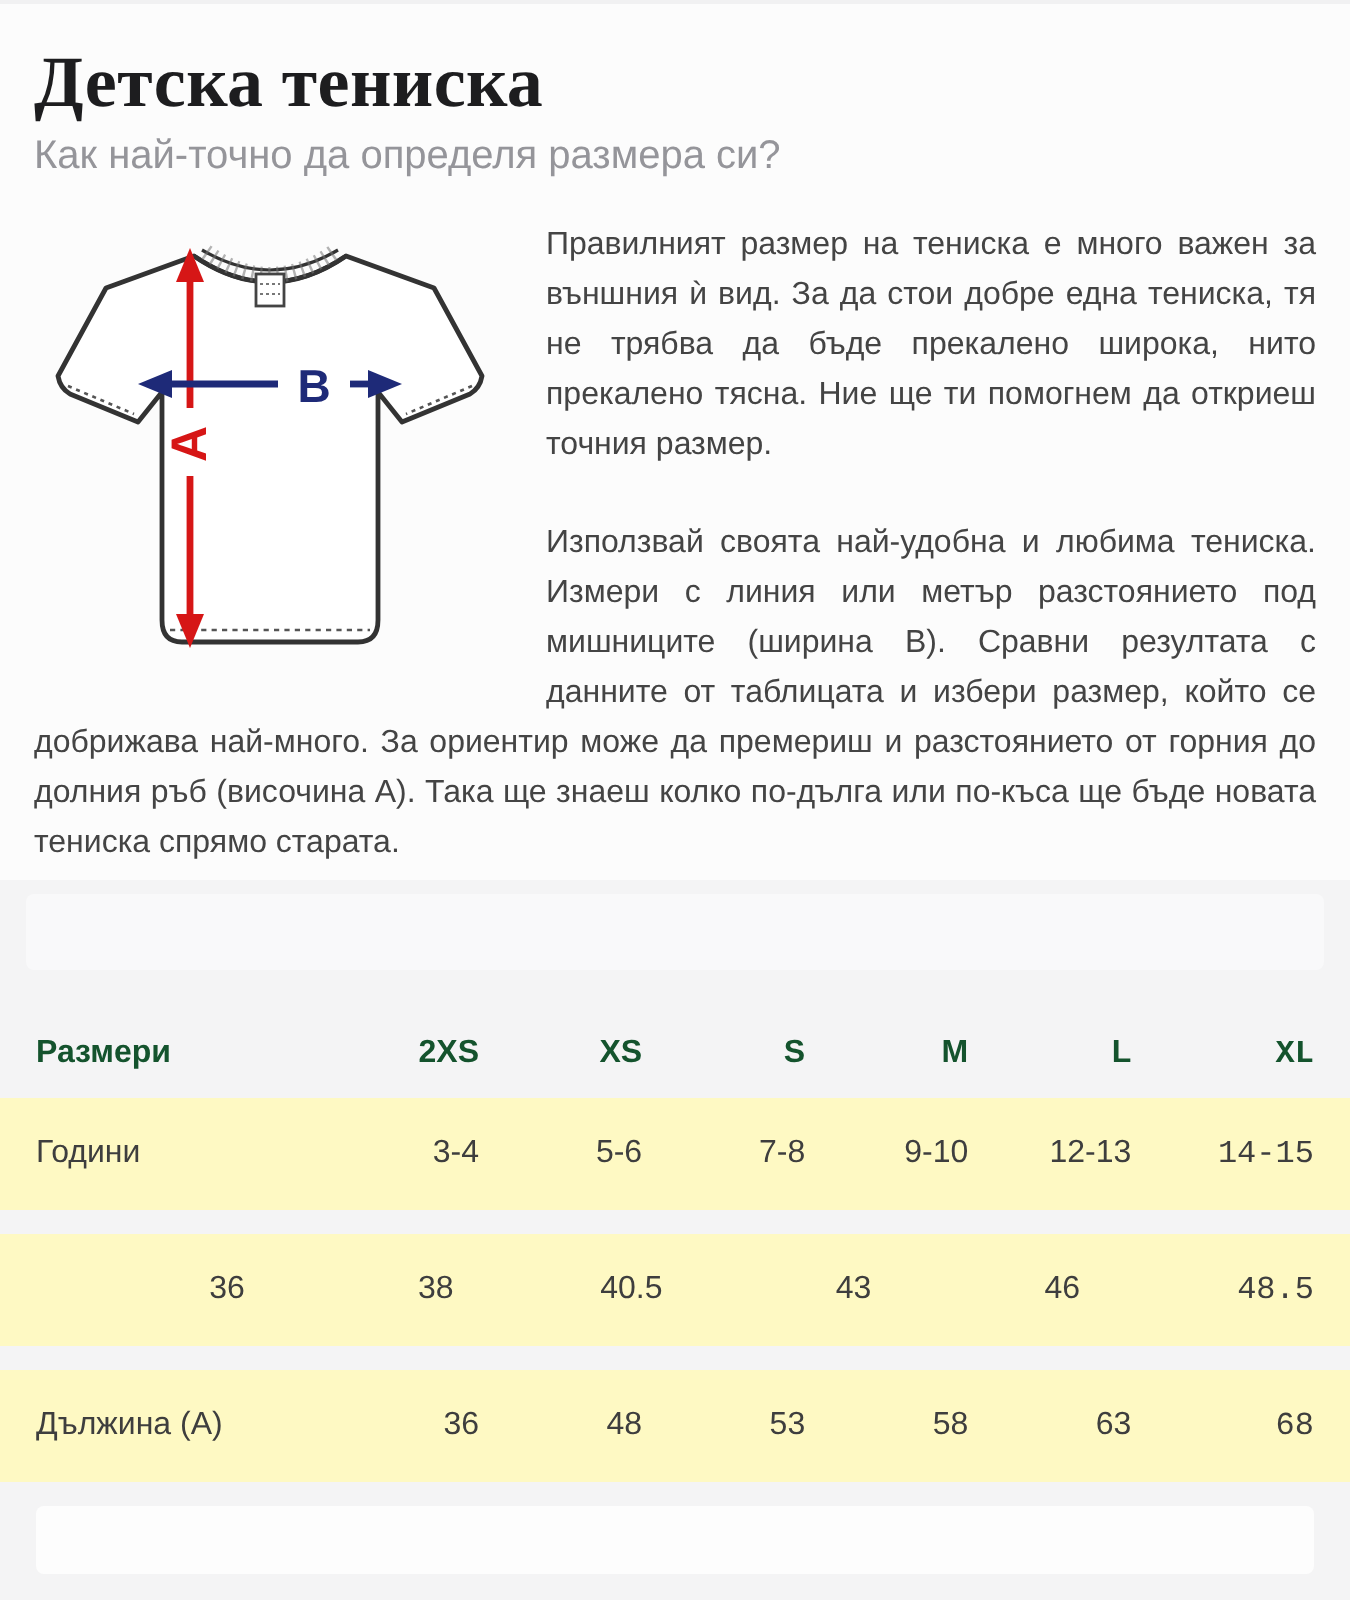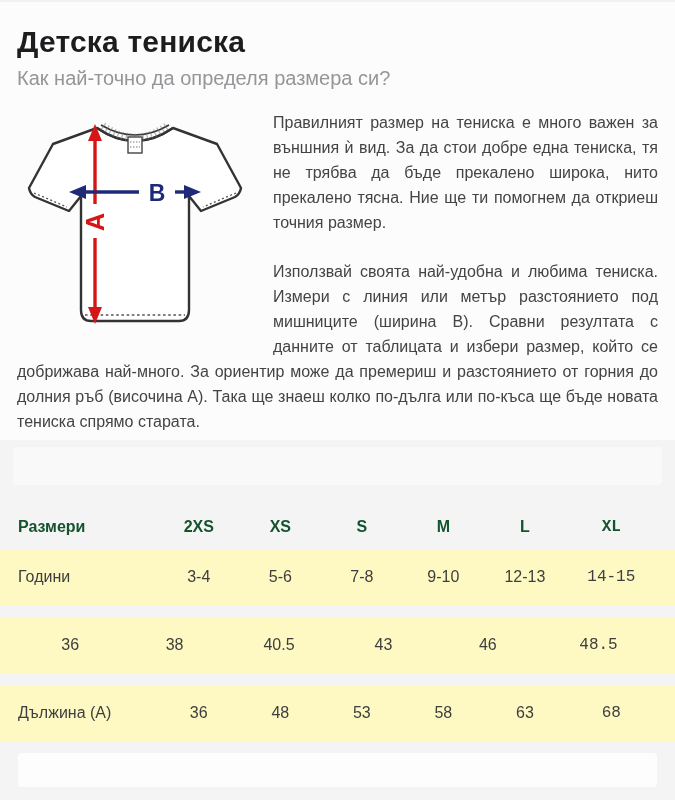--- a/index.html
+++ b/index.html
@@ -12,22 +12,22 @@
   }
   .page { width:675px; height:800px; overflow:hidden; display:flex; flex-direction:column; }
 
   
   .top {
     background:#fcfcfc;
     border-top:2px solid #f1f1f2;
     padding:24px 17px 6px 17px;
   }
   .title {
-    font-size:30px; line-height:31px;
-    font-weight:700; color:#1d1d1f; letter-spacing:.2px;
+    font-size:36px; line-height:31px;
+    font-weight:700; color:#1d1d1f; letter-spacing:.2px;font-family:Liberation Serif, serif;
   }
   .subtitle {
     margin-top:8px;
     font-size:20px; line-height:27px;
     font-weight:400; color:#95959a;
   }
   .intro {
     margin-top:18px;
     font-size:16px; line-height:25px;
     text-align:justify; color:#444;
@@ -55,21 +55,21 @@
   .thead {
     margin-top:20px; height:44px;
     font-weight:700; font-size:16px; color:#14532d;
   }
   .drow {
     height:56px; margin-bottom:12px;
     background:#fef9c3;
     font-size:16px; color:#3e3e3e;
   }
   .tlabel { width:140px; text-align:left; }
-  .tcell  { flex:1; text-align:center; }
+  .tcell  { flex:1; text-align:right; }
   .tcell.c-last { flex:1.12;font-family:Liberation Mono, monospace; }
   .bottom-bar {
     height:34px; margin:12px 18px 0 18px;
     background:#fdfdfd; border-radius:4px;
   }
 </style>
 </head>
 <body>
 
 <div class="page">

